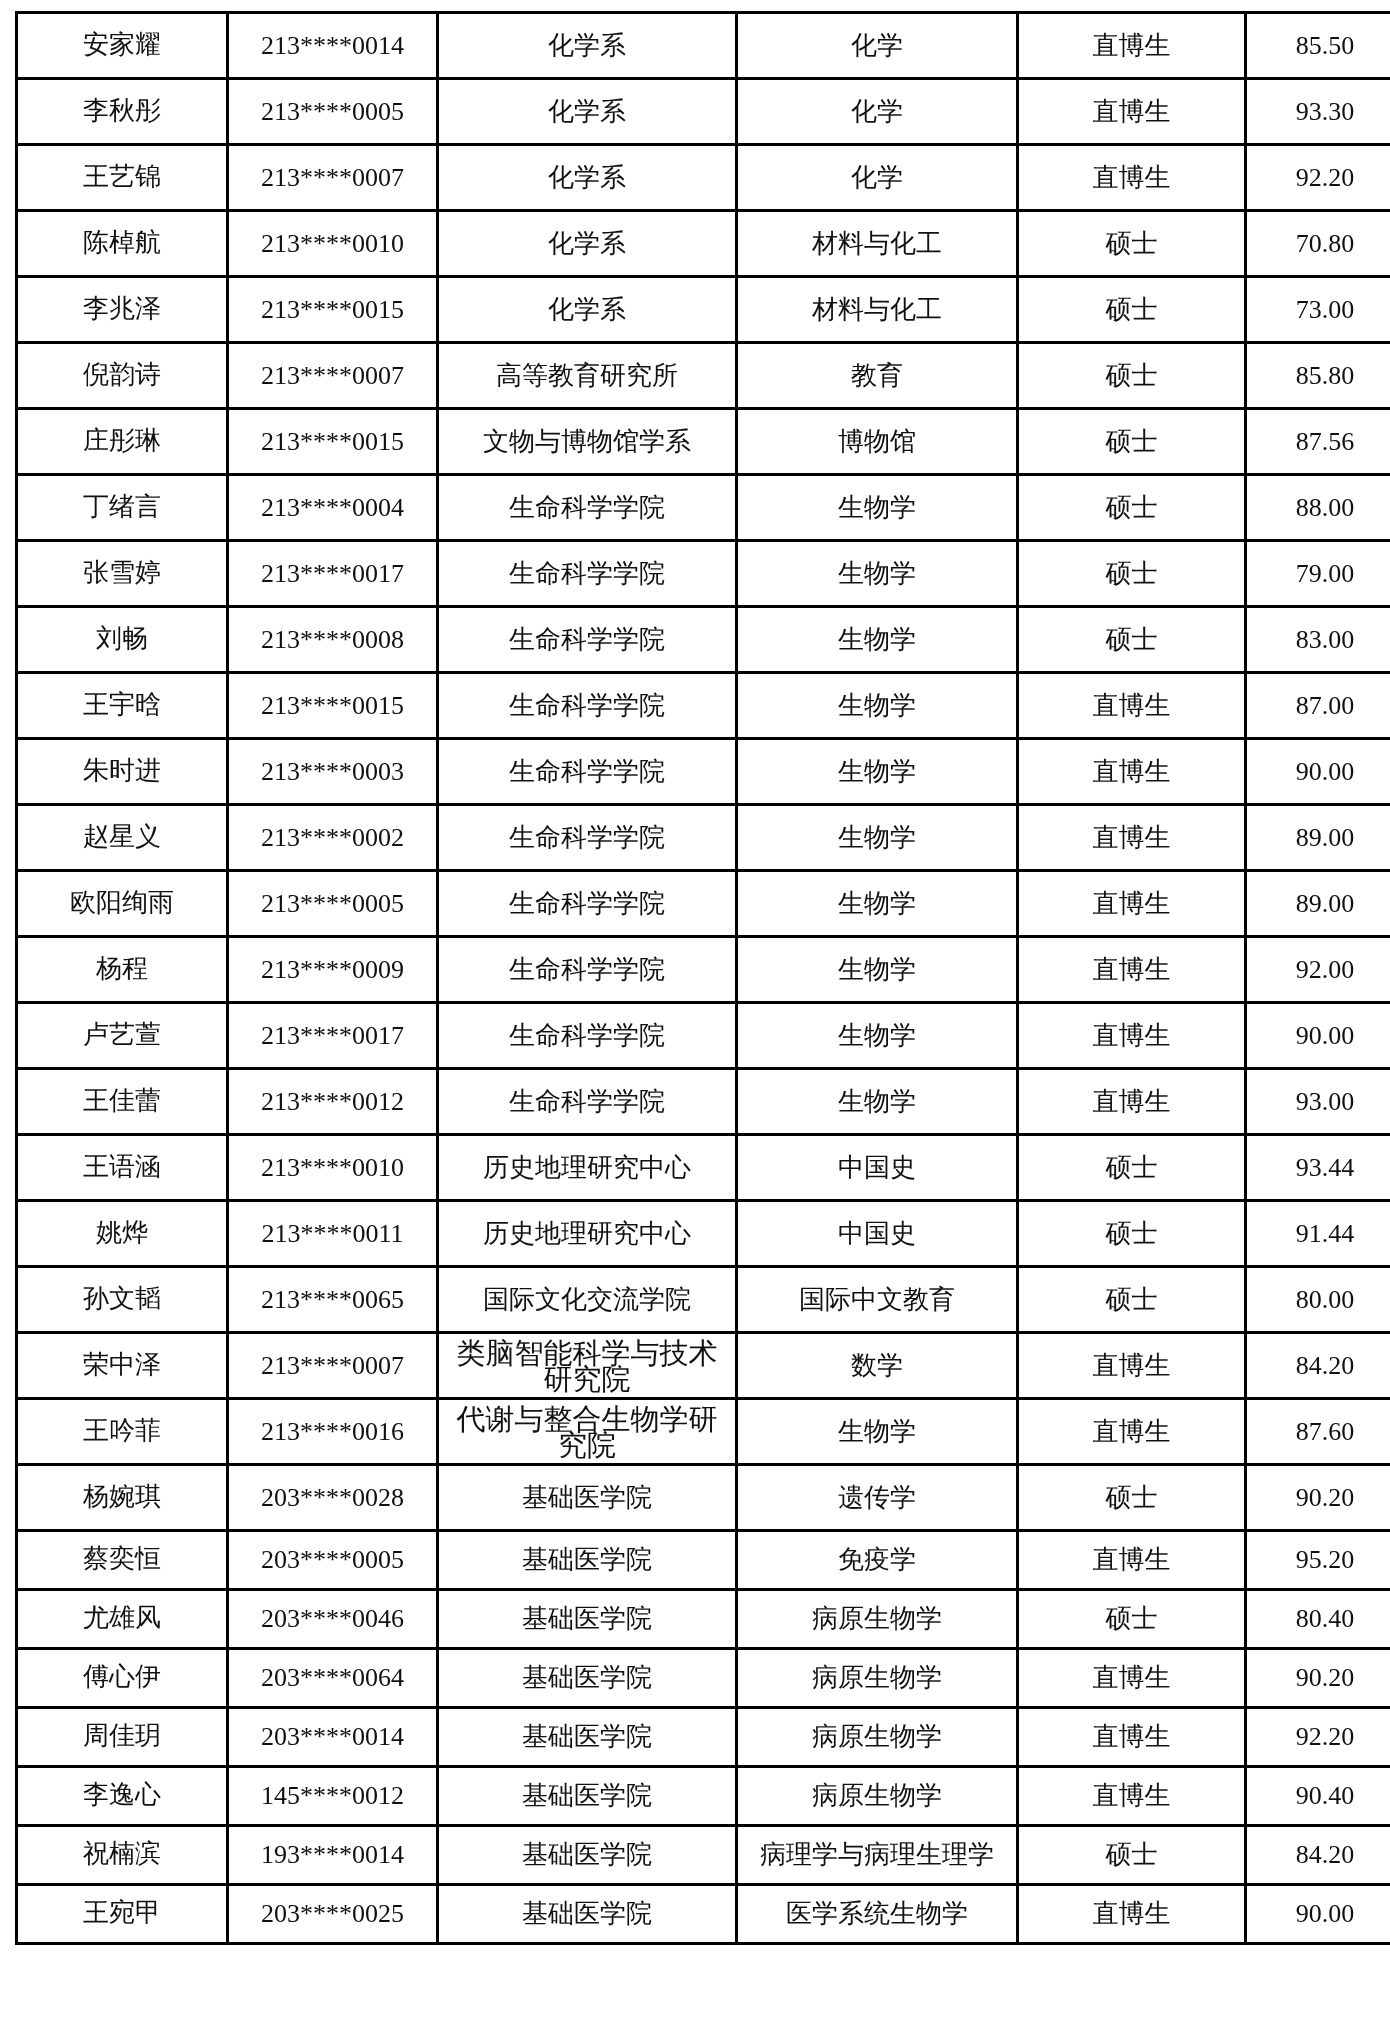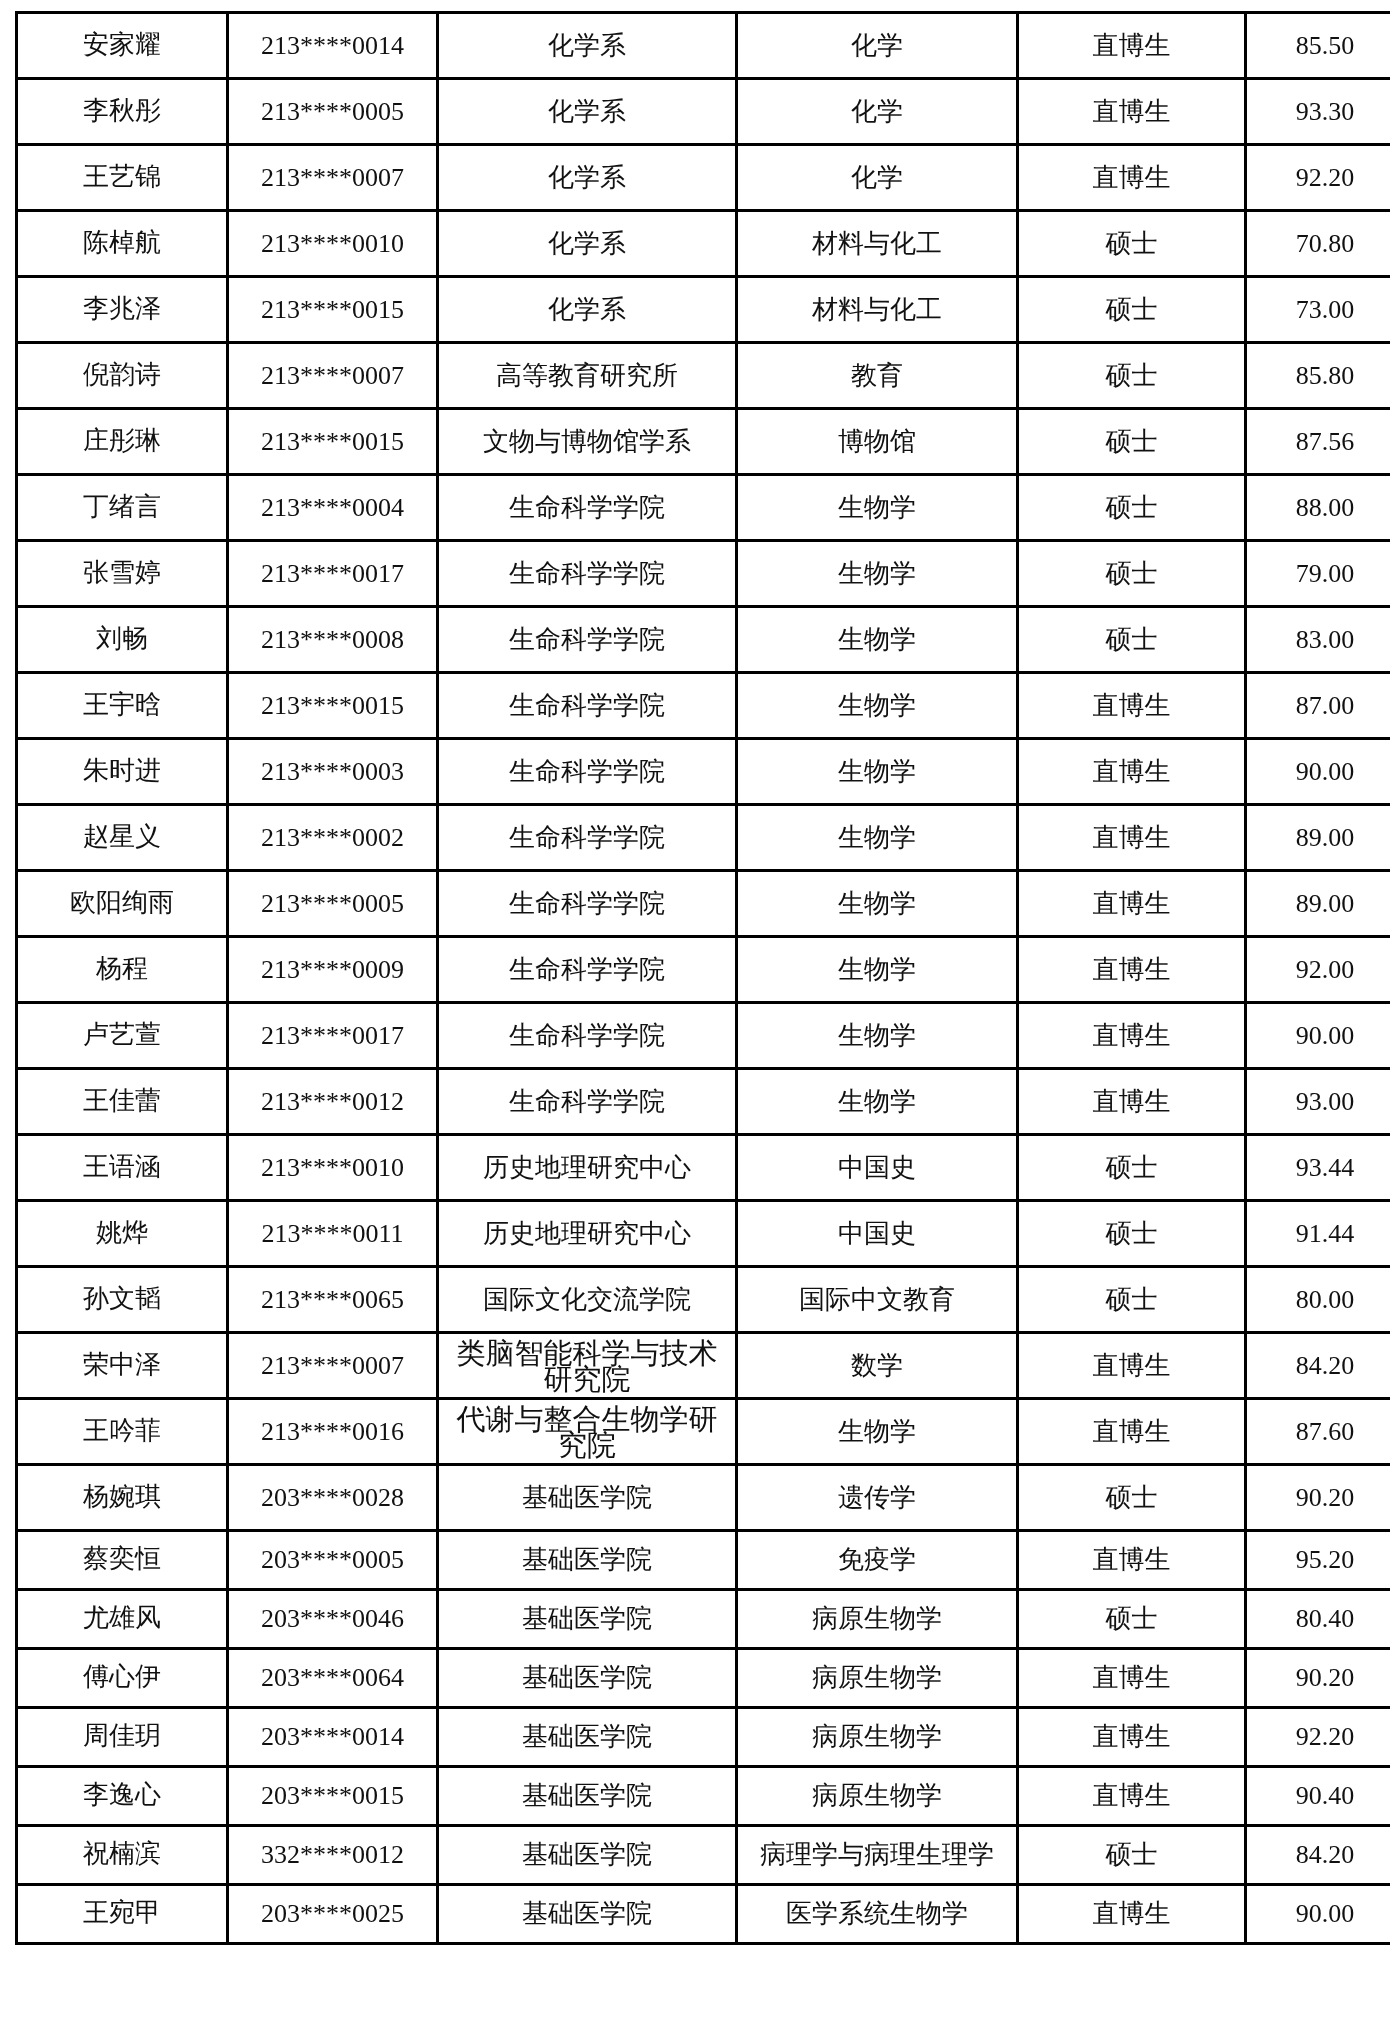--- a/index.html
+++ b/index.html
@@ -258,29 +258,29 @@
       <tr class="r-short">
     <td class="c-name">周佳玥</td>
     <td class="c-id">203****0014</td>
     <td class="c-dept">基础医学院</td>
     <td class="c-major">病原生物学</td>
     <td class="c-type">直博生</td>
     <td class="c-score">92.20</td>
   </tr>
       <tr class="r-short">
     <td class="c-name">李逸心</td>
-    <td class="c-id">203****0015</td>
+    <td class="c-id">145****0012</td>
     <td class="c-dept">基础医学院</td>
     <td class="c-major">病原生物学</td>
     <td class="c-type">直博生</td>
     <td class="c-score">90.40</td>
   </tr>
       <tr class="r-short">
     <td class="c-name">祝楠滨</td>
-    <td class="c-id">332****0012</td>
+    <td class="c-id">193****0014</td>
     <td class="c-dept">基础医学院</td>
     <td class="c-major">病理学与病理生理学</td>
     <td class="c-type">硕士</td>
     <td class="c-score">84.20</td>
   </tr>
       <tr class="r-short">
     <td class="c-name">王宛甲</td>
     <td class="c-id">203****0025</td>
     <td class="c-dept">基础医学院</td>
     <td class="c-major">医学系统生物学</td>

